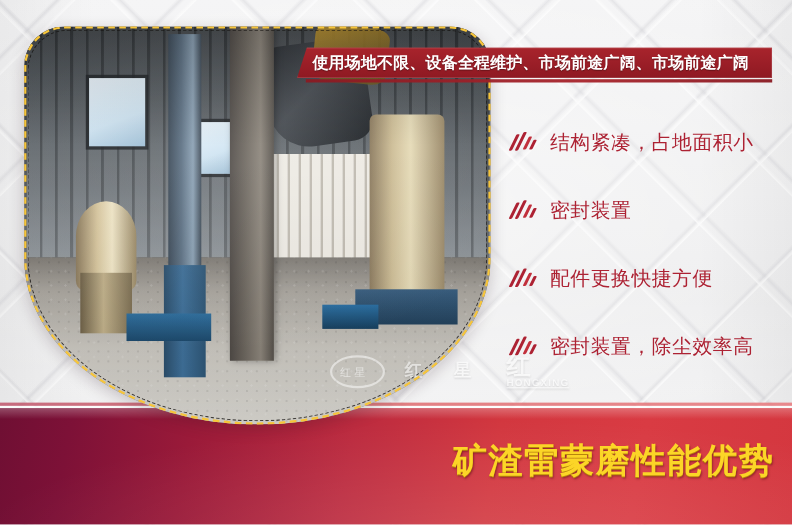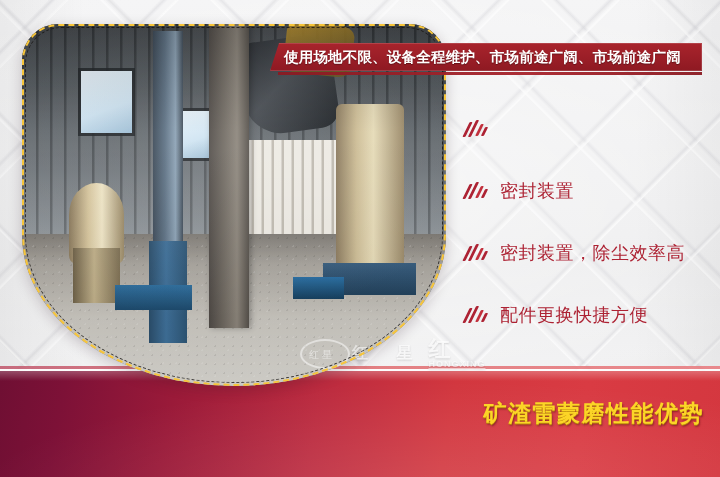--- a/index.html
+++ b/index.html
@@ -98,21 +98,21 @@
     top: 371px;
     height: 10px;
     background: linear-gradient(180deg, rgba(255,255,255,.26), rgba(255,255,255,0));
   }
 
   
   .bottom-title {
     position: absolute;
     right: 16px;
     top: 398px;
-    font-size: 23px;
+    font-size: 31px;
     font-weight: bold;
     letter-spacing: 1.5px;
     color: #fcd527;
     text-shadow:
       0 1px 0 #b8860a,
       1px 2px 2px rgba(60,0,10,.45);
     white-space: nowrap;
   }
 
   
@@ -298,25 +298,25 @@
     inset: 0;
     background:
       radial-gradient(120% 85% at 45% 35%, rgba(255,255,255,.10) 0%, rgba(0,0,0,0) 55%),
       linear-gradient(180deg, rgba(0,0,0,.18) 0%, rgba(0,0,0,0) 30%, rgba(0,0,0,.06) 100%);
   }
 
   
   .watermark {
     position: absolute;
     left: 300px;
-    top: 338px;
+    top: 322px;
     z-index: 5;
     display: flex;
     align-items: center;
-    gap: 2px;
+    gap: 18px;
     opacity: .58;
     pointer-events: none;
   }
   .wm-ring {
     width: 46px; height: 26px;
     border: 2px solid rgba(255,255,255,.85);
     border-radius: 50%;
     position: relative;
   }
   .wm-ring span {
@@ -475,49 +475,50 @@
 
   <div class="features">
 
     <div class="feature">
       <span class="f-icon">
         <i></i>
           <i></i>
           <i></i>
           <i></i>
       </span>
+      <span class="f-text">结构紧凑，占地面积小</span>
     </div>
 
     <div class="feature">
       <span class="f-icon">
         <i></i>
           <i></i>
           <i></i>
           <i></i>
       </span>
       <span class="f-text">密封装置</span>
     </div>
 
     <div class="feature">
       <span class="f-icon">
         <i></i>
           <i></i>
           <i></i>
           <i></i>
       </span>
-      <span class="f-text">密封装置，除尘效率高</span>
+      <span class="f-text">配件更换快捷方便</span>
     </div>
 
     <div class="feature">
       <span class="f-icon">
         <i></i>
           <i></i>
           <i></i>
           <i></i>
       </span>
-      <span class="f-text">配件更换快捷方便</span>
+      <span class="f-text">密封装置，除尘效率高</span>
     </div>
 
   </div>
 
   <div class="bottom-title">矿渣雷蒙磨性能优势</div>
 
 </div>
 
 </body></html>

